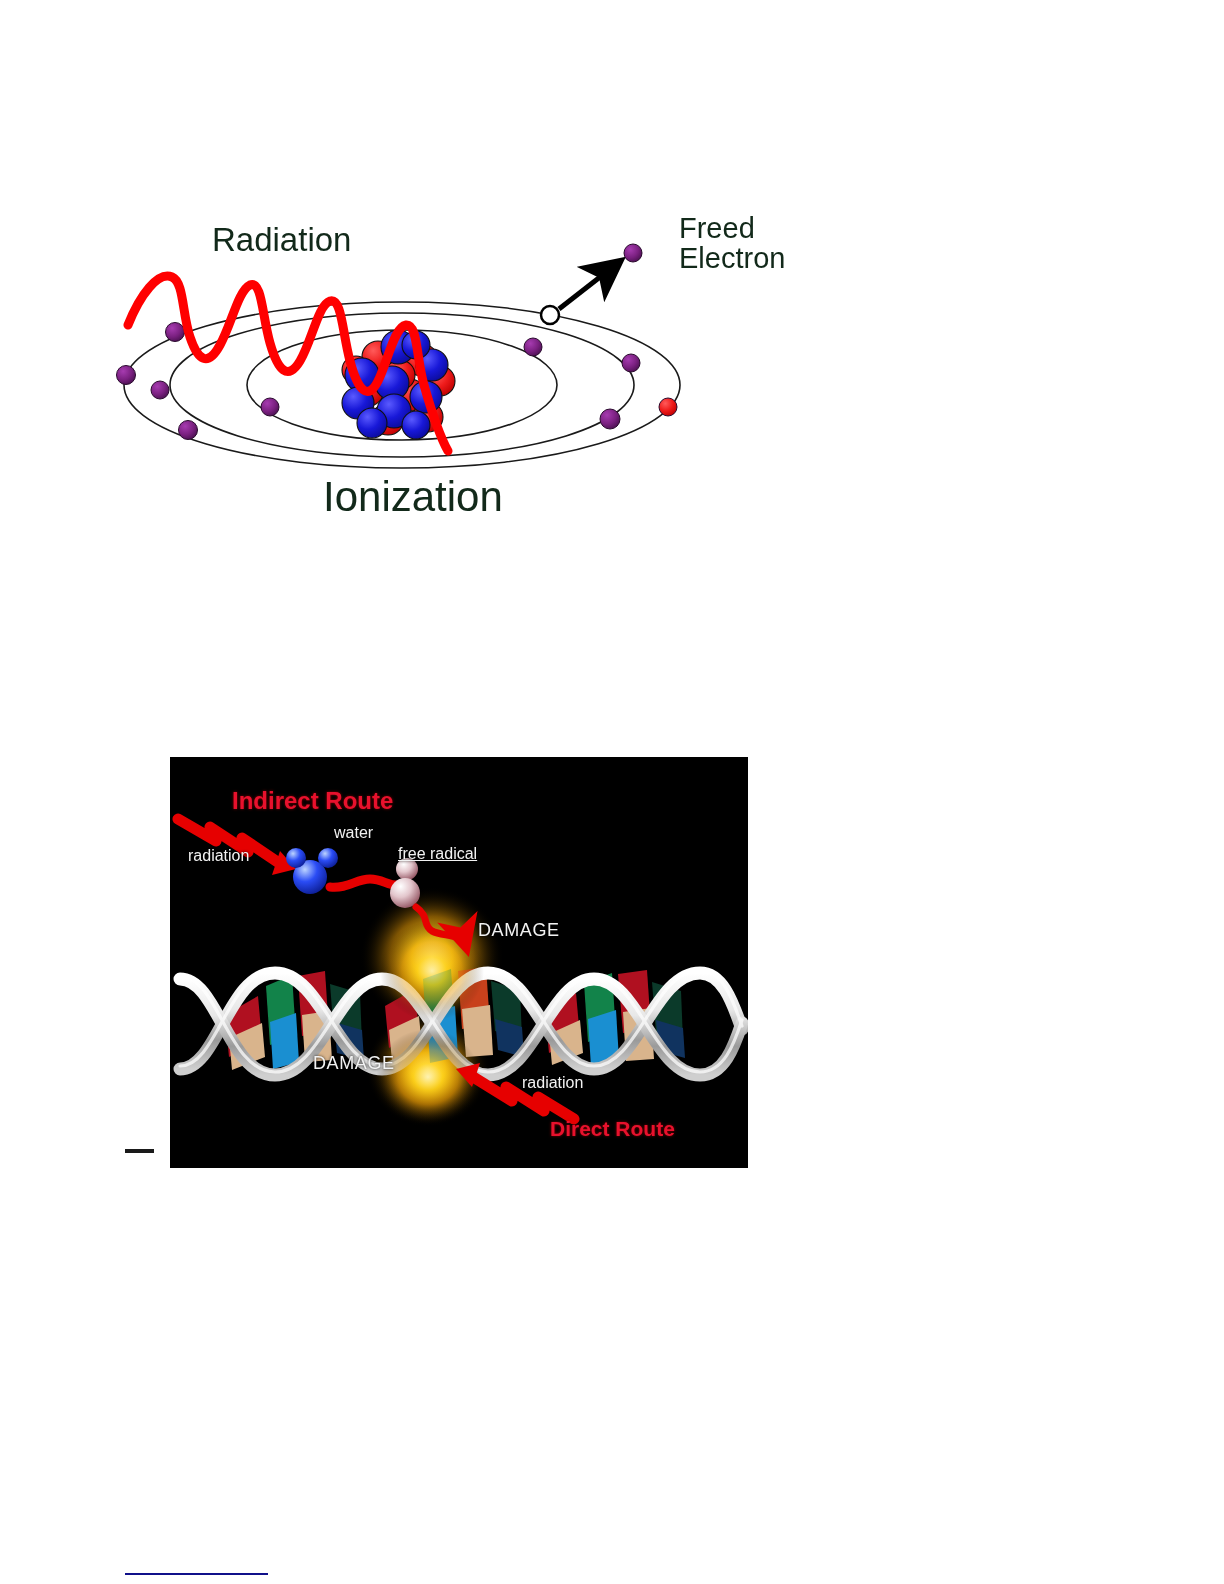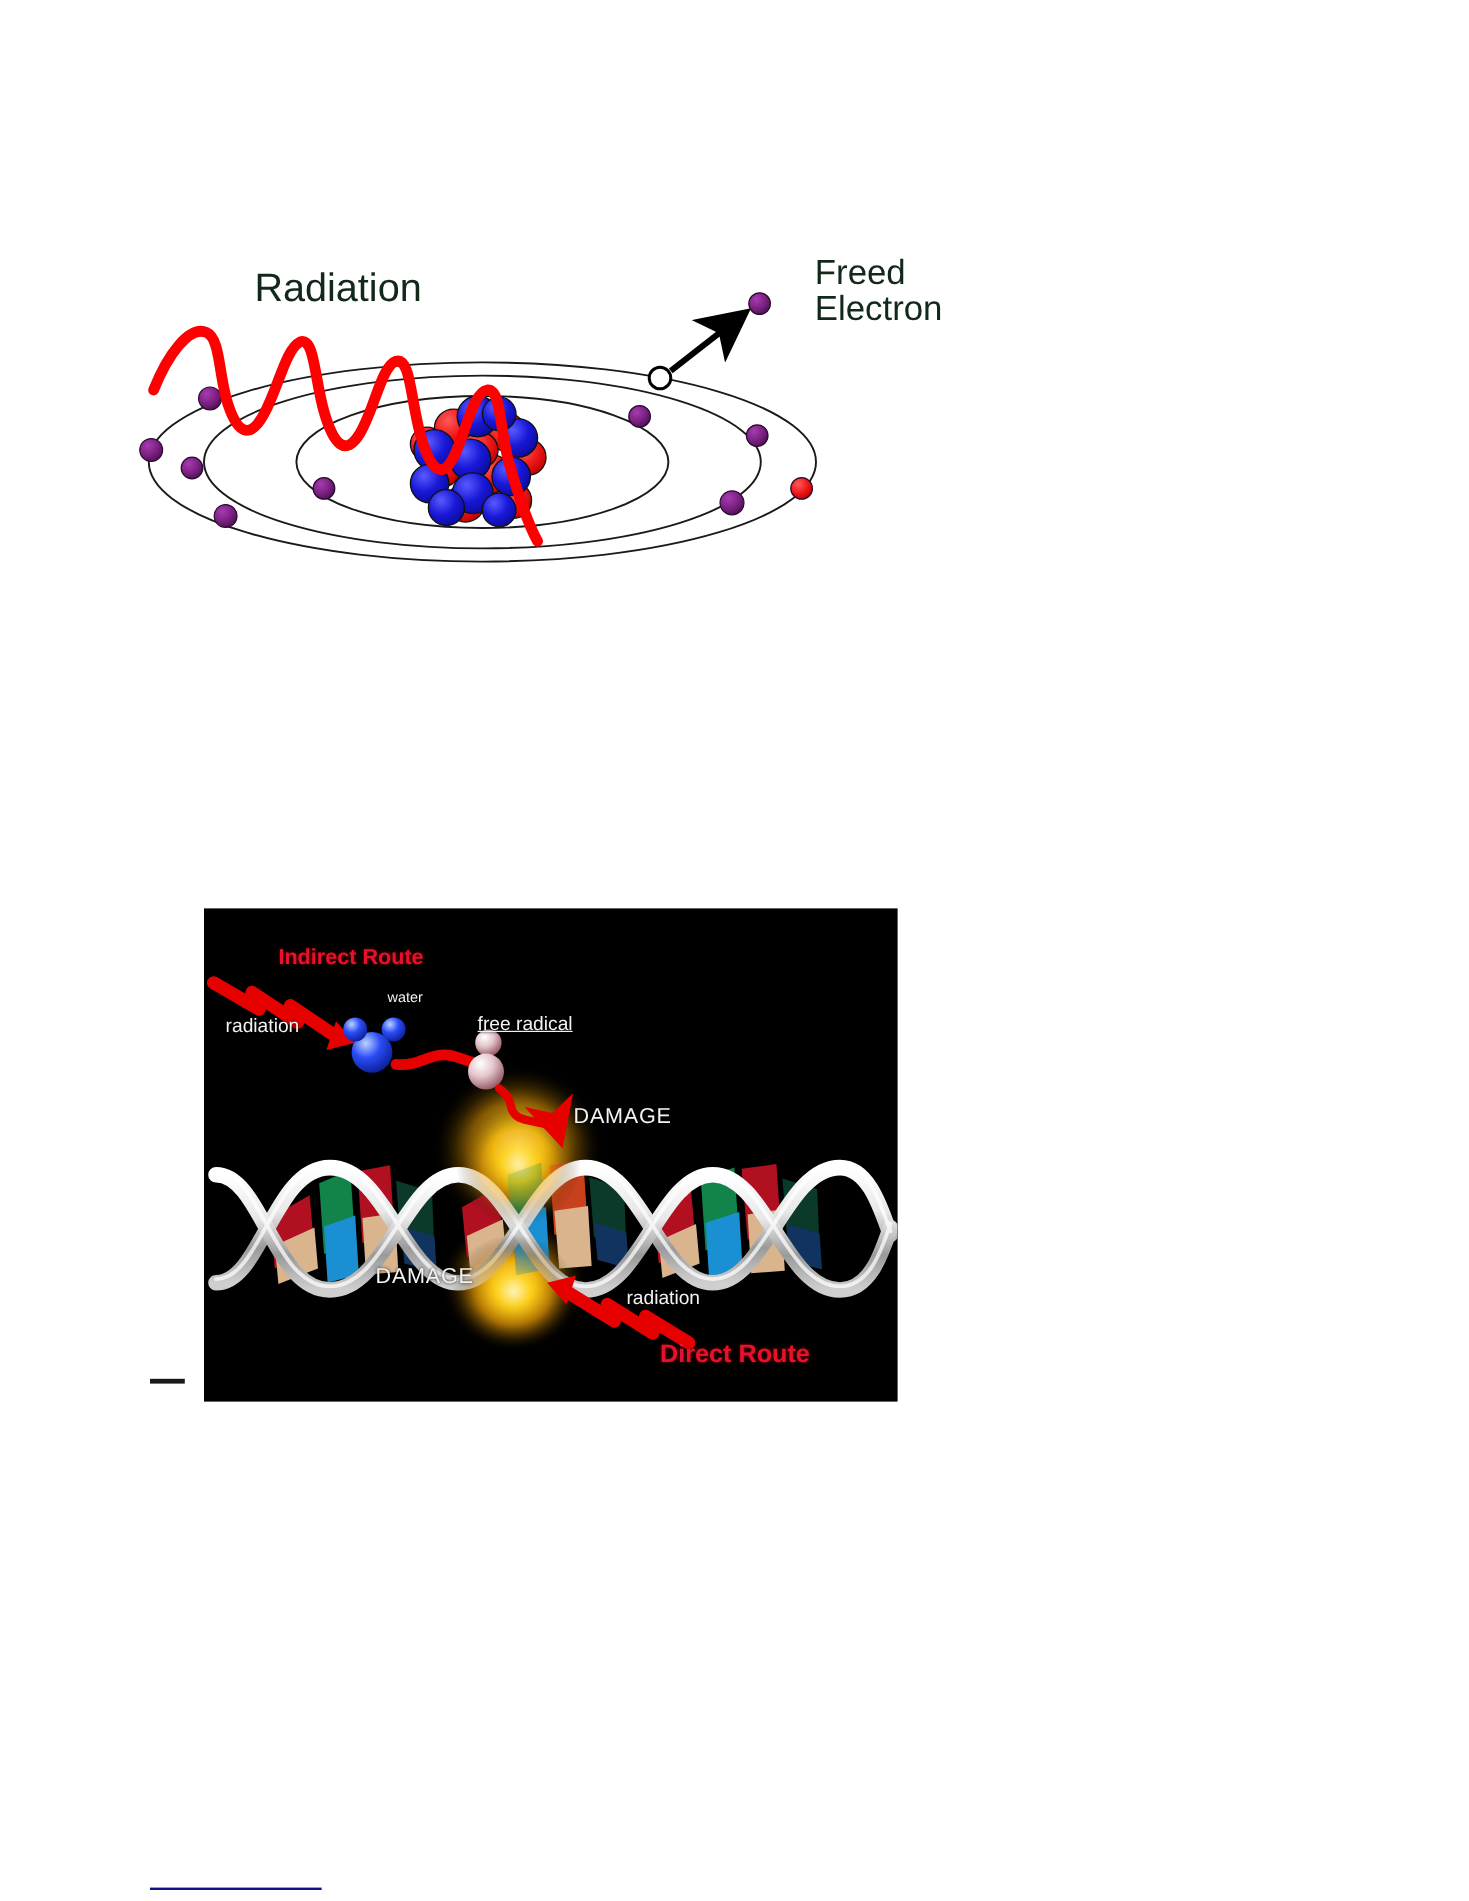--- a/index.html
+++ b/index.html
@@ -79,24 +79,24 @@
   }
   .dna-label.route {
     color: #e8112d;
     font-weight: bold;
     text-shadow: 0 0 3px rgba(180,0,0,0.75);
   }
   .dna-label.plain {
     color: #f2f2f2;
     text-shadow: 0 0 3px rgba(0,0,0,0.9);
   }
-  #lbl-indirect-route { left: 62px; top: 30px;  font-size: 18px; }
+  #lbl-indirect-route { left: 62px; top: 30px;  font-size: 24px; }
   #lbl-direct-route   { left: 340px; top: 360px; font-size: 21px; padding-left: 40px; }
   #lbl-radiation-1    { left: 18px;  top: 90px;  font-size: 16px; }
-  #lbl-water          { left: 153px; top: 67px;  font-size: 12px; }
+  #lbl-water          { left: 164px; top: 67px;  font-size: 16px; }
   #lbl-free-radical   { left: 228px; top: 88px;  font-size: 16px; text-decoration: underline; }
   #lbl-damage-1       { left: 308px; top: 163px; font-size: 18px; letter-spacing: 0.6px; }
   #lbl-damage-2       { left: 143px; top: 296px; font-size: 18px; letter-spacing: 0.6px; }
   #lbl-radiation-2    { left: 352px; top: 317px; font-size: 16px; }
 
   
   #caption-dash {
     position: absolute;
     left: 125px;
     top: 1149px;
@@ -192,20 +192,21 @@
 
     <line x1="449" y1="124" x2="508" y2="78" stroke="#000000" stroke-width="5" marker-end="url(#arrowHead)"></line>
 
     <circle cx="523" cy="68" r="9" fill="url(#electronGrad)" stroke="#2a0a2e" stroke-width="1"></circle>
   </svg>
 
   <div class="fig1-label" id="label-radiation">Radiation</div>
 
   <div class="fig1-label" id="label-freed-electron"><span>Freed</span><br><span>Electron</span></div>
 
+  <div class="fig1-label" id="label-ionization">Ionization</div>
 </div>
 
 <div id="dna-figure">
 
   <svg id="dna-svg" viewBox="0 0 578 411">
     <defs>
       <radialGradient id="glowGrad" cx="50%" cy="50%" r="50%">
         <stop offset="0%" stop-color="#fff6c0" stop-opacity="1"></stop>
         <stop offset="28%" stop-color="#ffd21a" stop-opacity="0.95"></stop>
         <stop offset="58%" stop-color="#e79a05" stop-opacity="0.55"></stop>

